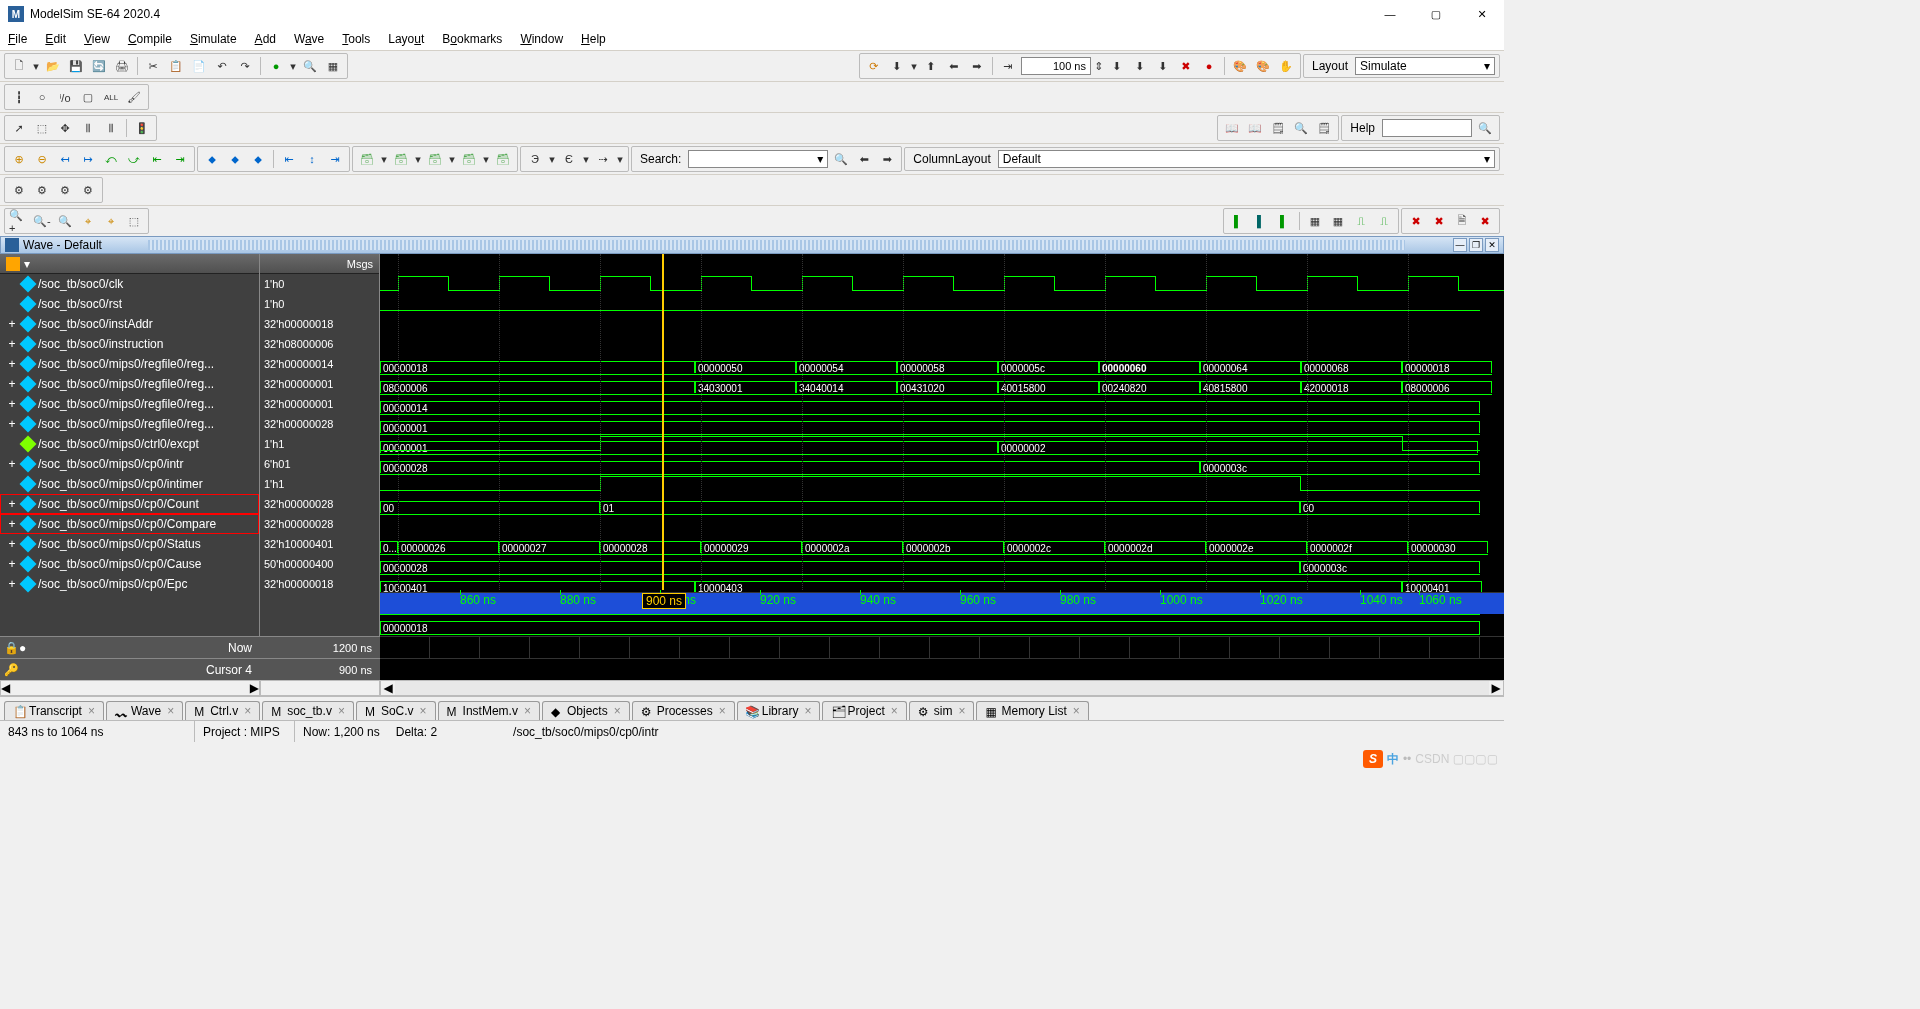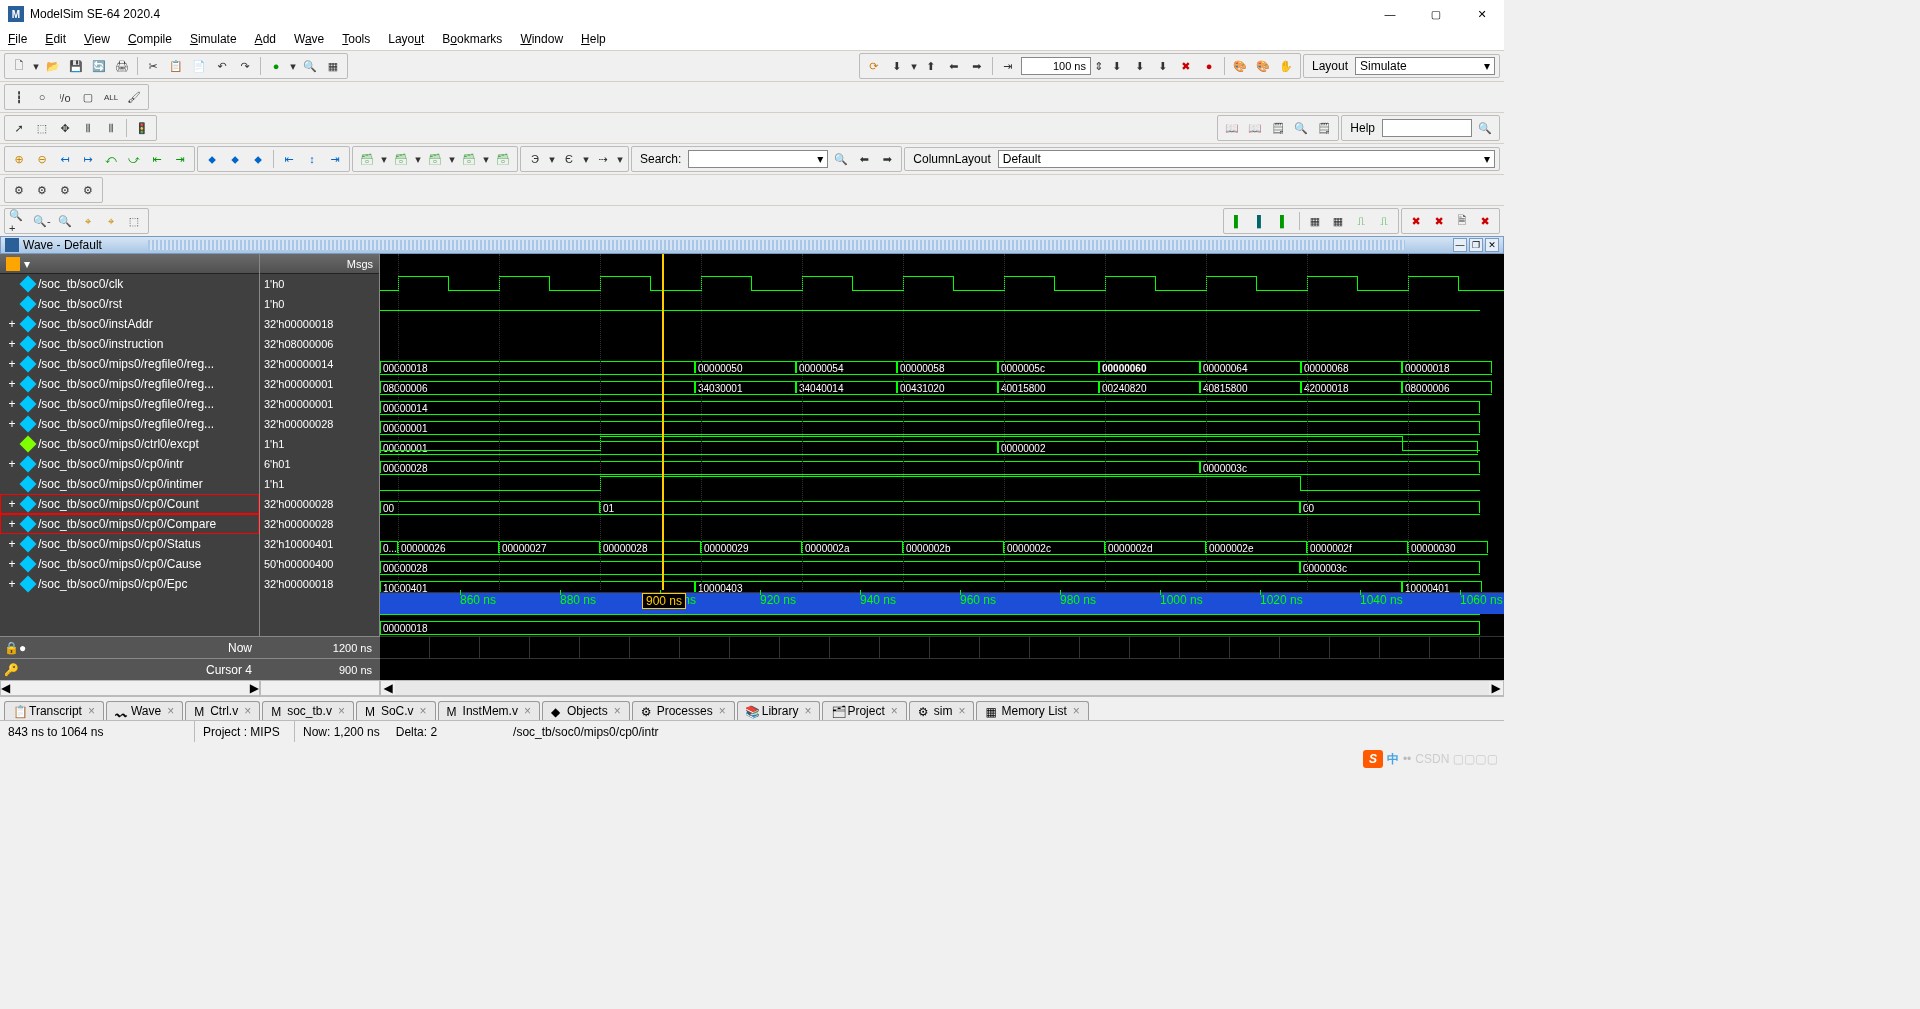--- a/index.html
+++ b/index.html
@@ -557,21 +557,21 @@
           <span class="tick" style="left: 80px;">860 ns</span>
           <span class="tick" style="left: 180px;">880 ns</span>
           <span class="tick" style="left: 280px;">900 ns</span>
           <span class="tick" style="left: 380px;">920 ns</span>
           <span class="tick" style="left: 480px;">940 ns</span>
           <span class="tick" style="left: 580px;">960 ns</span>
           <span class="tick" style="left: 680px;">980 ns</span>
           <span class="tick" style="left: 780px;">1000 ns</span>
           <span class="tick" style="left: 880px;">1020 ns</span>
           <span class="tick" style="left: 980px;">1040 ns</span>
-          <span class="tick" style="left: 1080px; text-align: center;">1060 ns</span>
+          <span class="tick" style="left: 1039px; text-align: center;">1060 ns</span>
         </div>
       <span class="cursor-lbl" style="left:262px;">900 ns</span>
     </div>
   </div>
 </div>
 
 <div class="meta-row" style="background:#555;">
   <div class="meta-sig">
       <span style="margin-right:auto;margin-left:4px;">🔒●</span>
       <span>Now</span>

